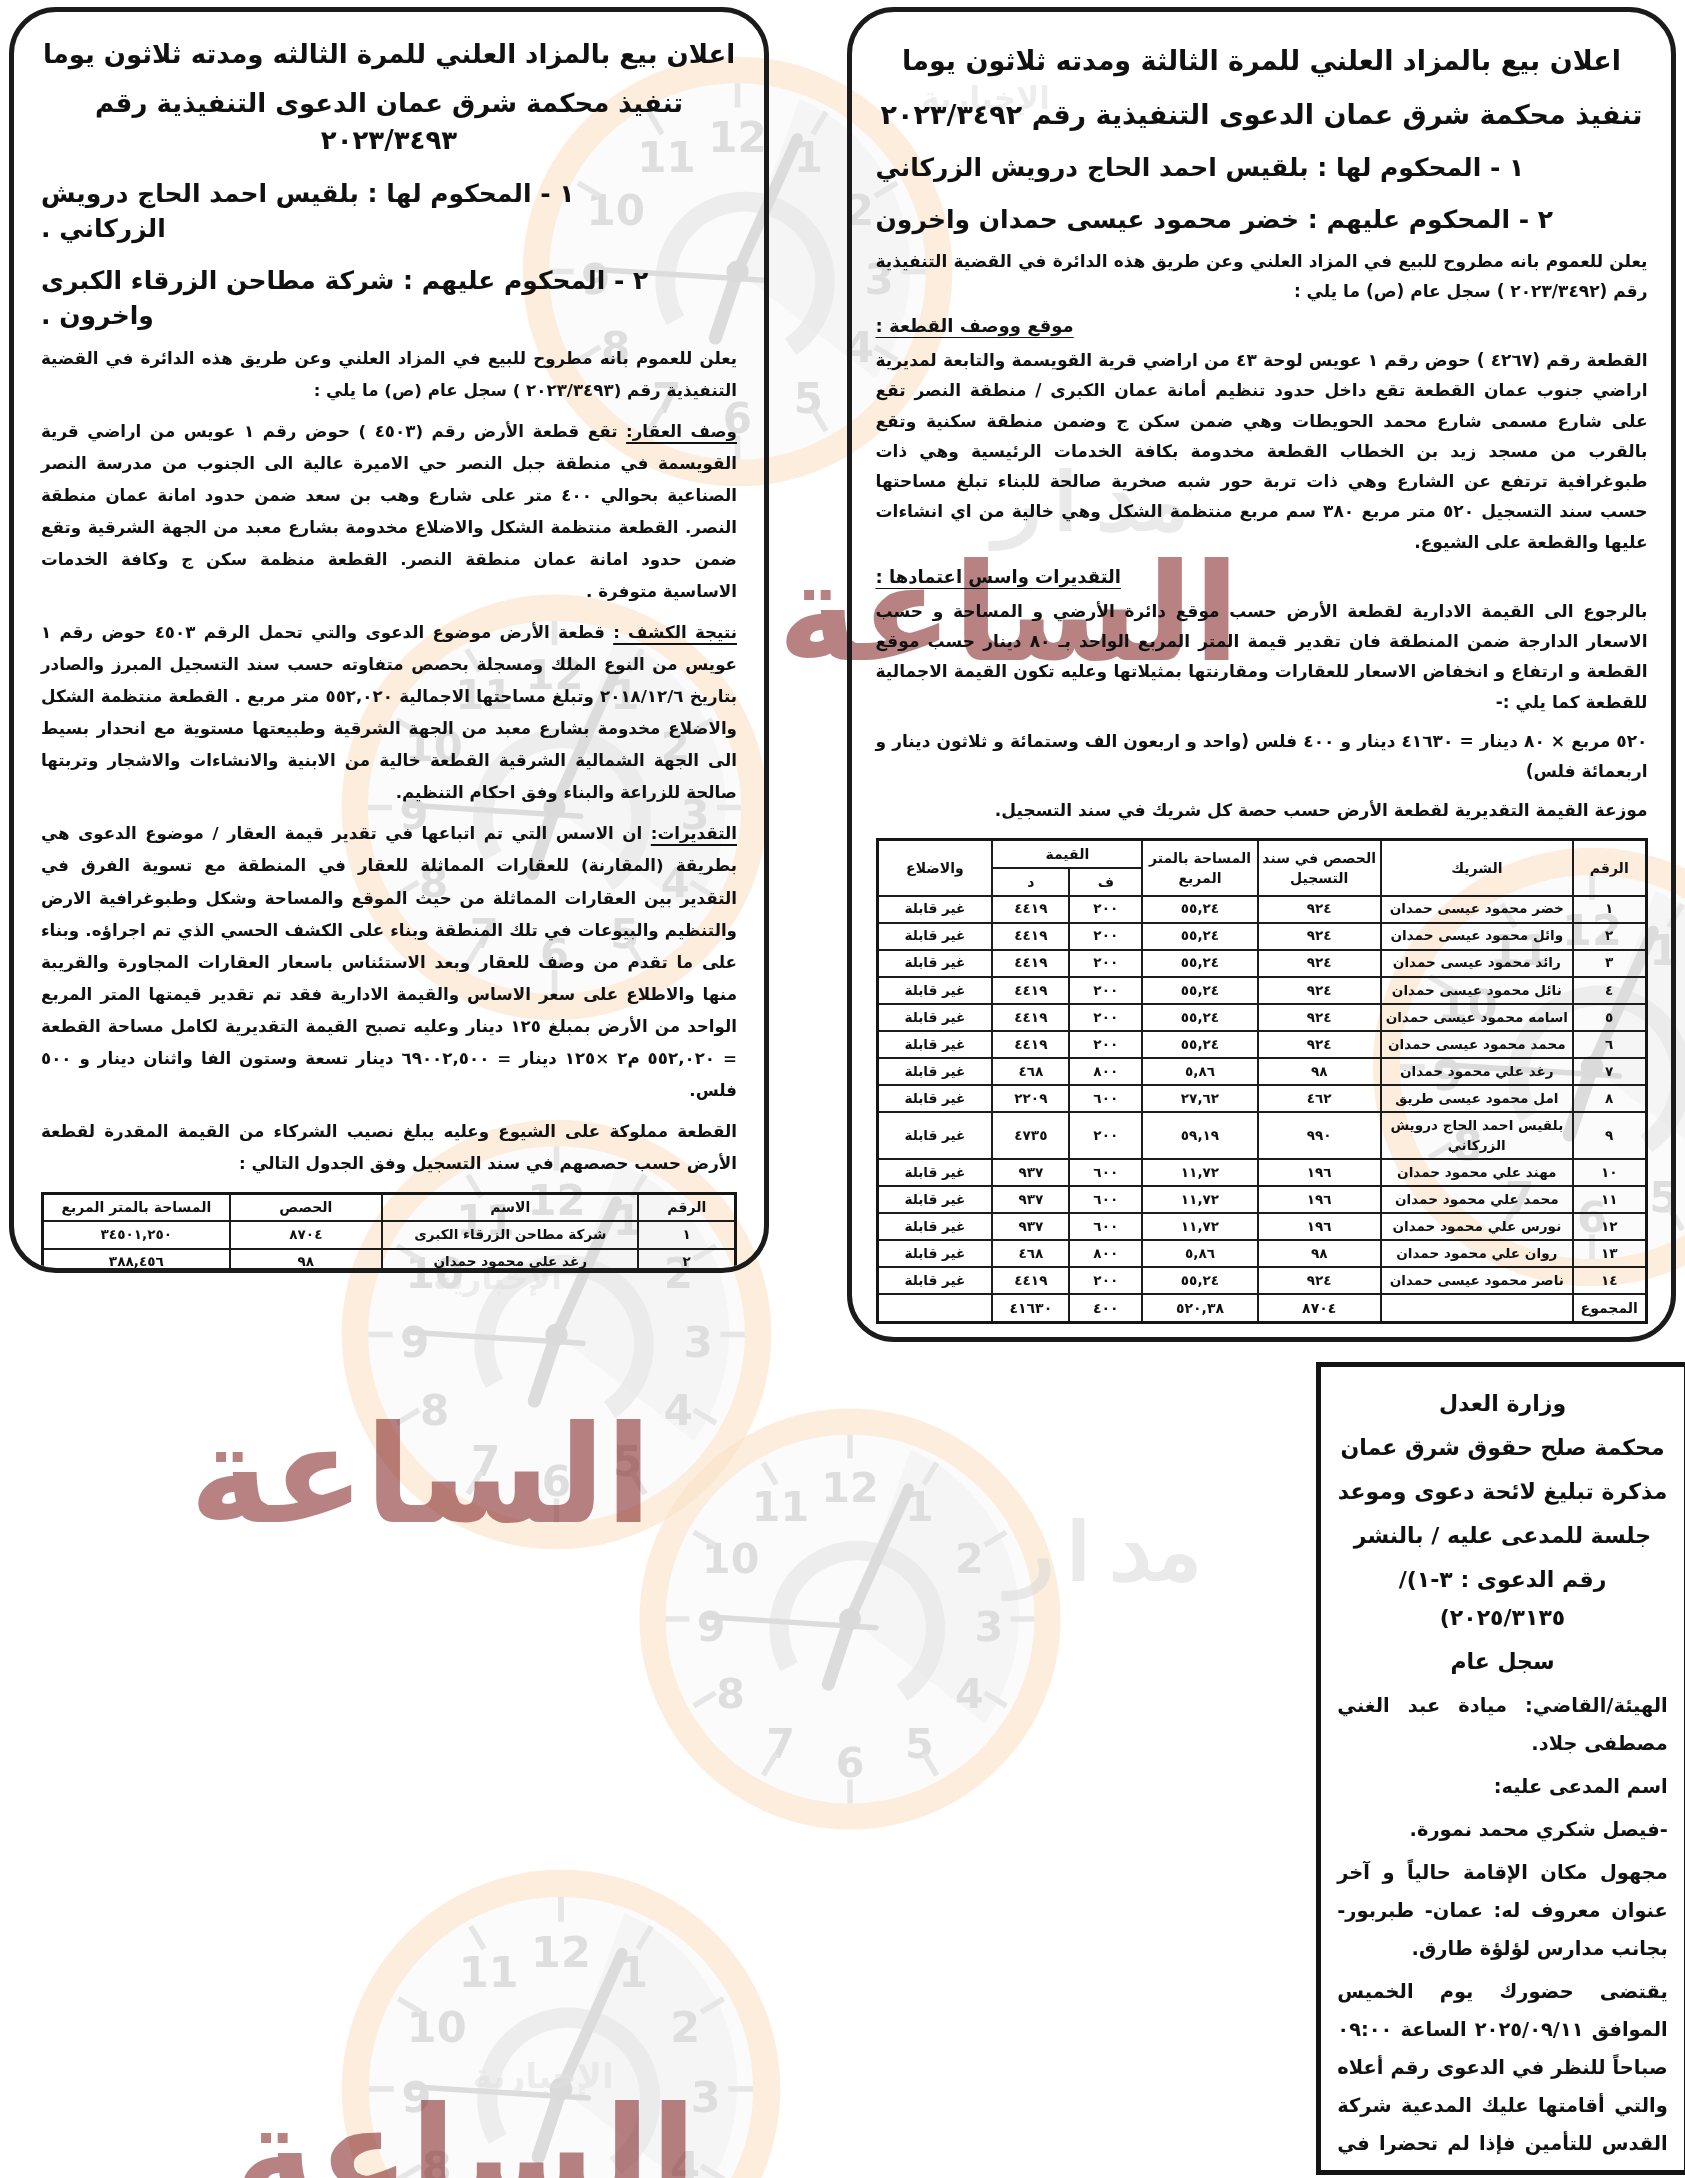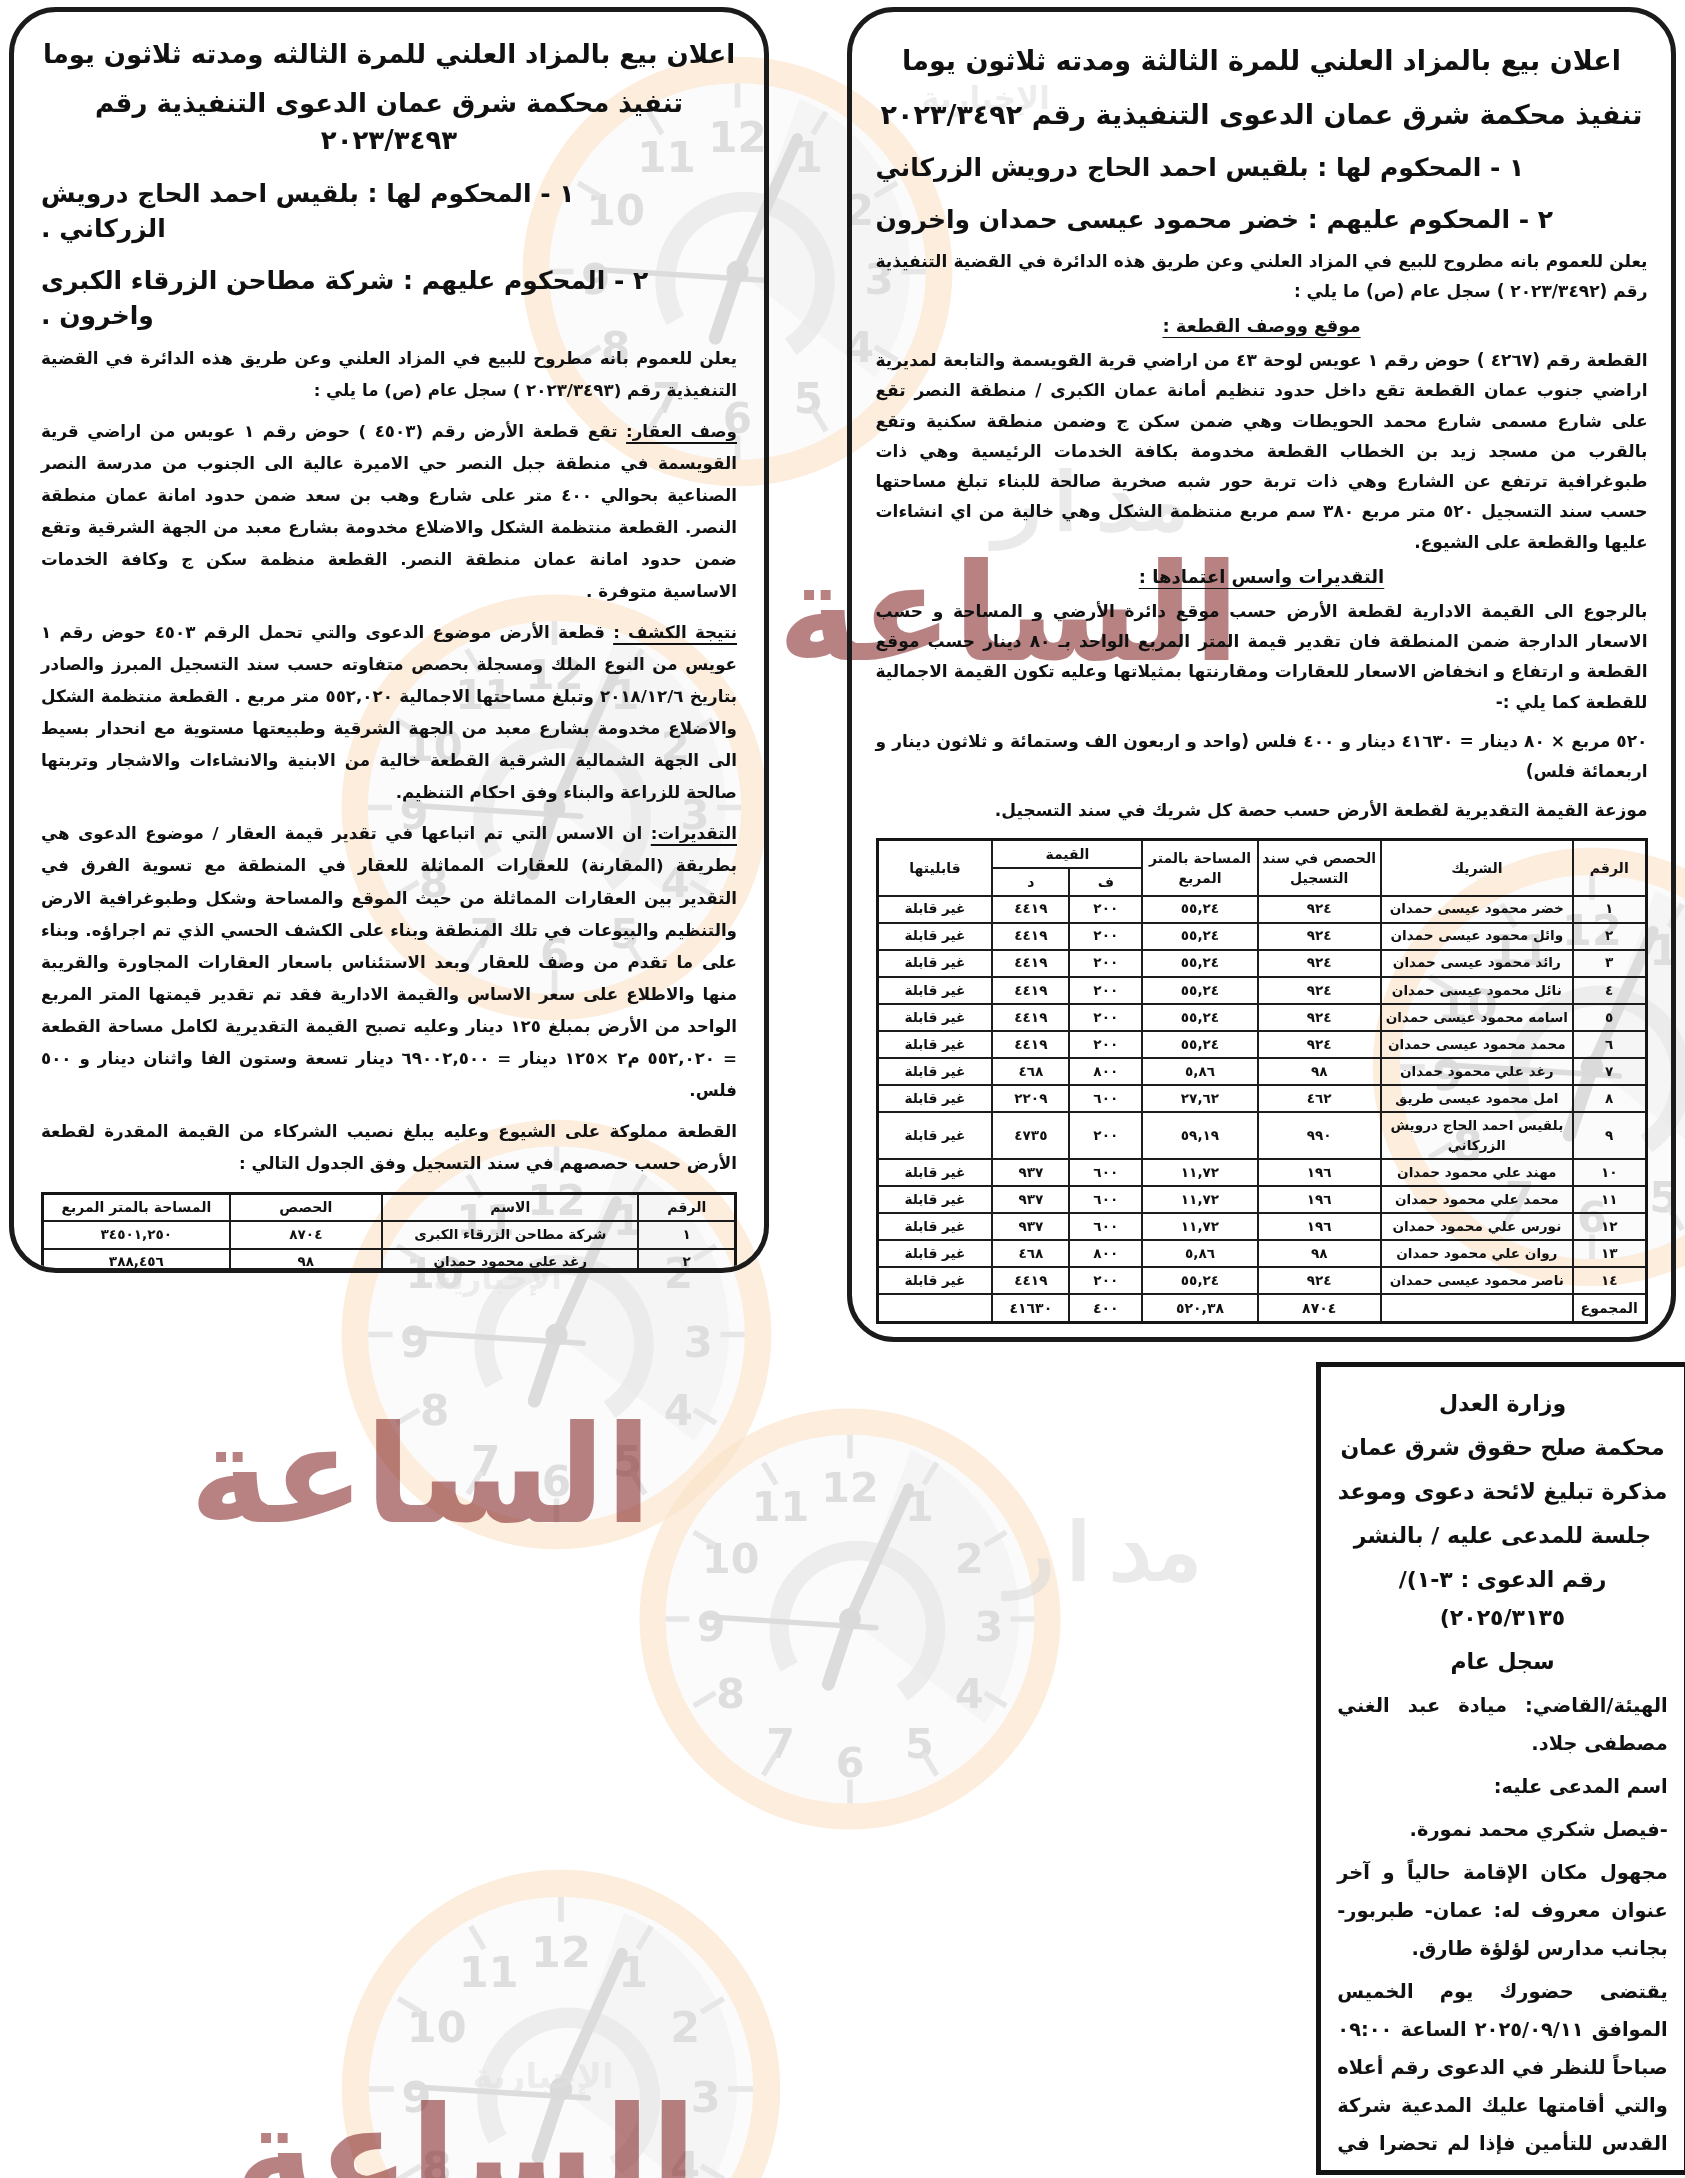--- a/index.html
+++ b/index.html
@@ -23,21 +23,21 @@
     box-sizing:border-box;overflow:hidden;
   }
   #left-notice{left:9px;top:7.2px;width:760px;height:1266px;padding:12.7px 27px;}
   #right-notice{right:9px;top:7.2px;width:829px;height:1335px;padding:14.5px 23.5px;}
   .n-title{font-size:26px;text-align:center;margin:11px 0 0;line-height:1.45;}
   #right-notice .n-title{font-size:27px;margin-top:14.5px;}
   .n-party{font-size:25px;text-align:left;padding-right:50px;margin:16.3px 0 0;line-height:1.4;}
   .para{font-size:16.7px;line-height:1.92;text-align:justify;margin:9px 0 0;}
   #right-notice .para{font-size:17px;line-height:1.78;}
   .lead{text-decoration:underline;text-underline-offset:4.5px;text-decoration-thickness:1.8px;}
-  .sec-h{font-size:18px;text-align:center;margin:9px 0 0;text-decoration:underline;text-underline-offset:4.5px;}
+  .sec-h{font-size:18px;text-align:left;margin:9px 0 0;text-decoration:underline;text-underline-offset:4.5px;}
   
   table{width:100%;border-collapse:collapse;table-layout:fixed;margin-top:12.7px;border:3.6px solid #151515;}
   th,td{border:2.7px solid #1c1c1c;text-align:center;vertical-align:middle;
         font-size:13.6px;font-weight:bold;padding:2.7px 1.8px;line-height:1.45;}
   th{font-size:14px;}
   .total-row td{font-size:14px;}
   
   #court-notice{
     position:absolute;z-index:2;left:1316px;top:1362px;width:373px;height:813px;
     border:5.4px solid #141414;box-sizing:border-box;background:transparent;
@@ -432,21 +432,21 @@
         <col style="width:10%">
         <col style="width:15%">
     </colgroup>
     <thead>
       <tr>
         <th rowspan="2">الرقم</th>
         <th rowspan="2">الشريك</th>
         <th rowspan="2">الحصص في سند التسجيل</th>
         <th rowspan="2">المساحة بالمتر المربع</th>
         <th colspan="2">القيمة</th>
-        <th rowspan="2">قابليتها</th>
+        <th rowspan="2">والاضلاع</th>
       </tr>
       <tr>
         <th>ف</th>
         <th>د</th>
       </tr>
     </thead>
     <tbody>
         <tr>
           <td>١</td>
           <td>خضر محمود عيسى حمدان</td>

